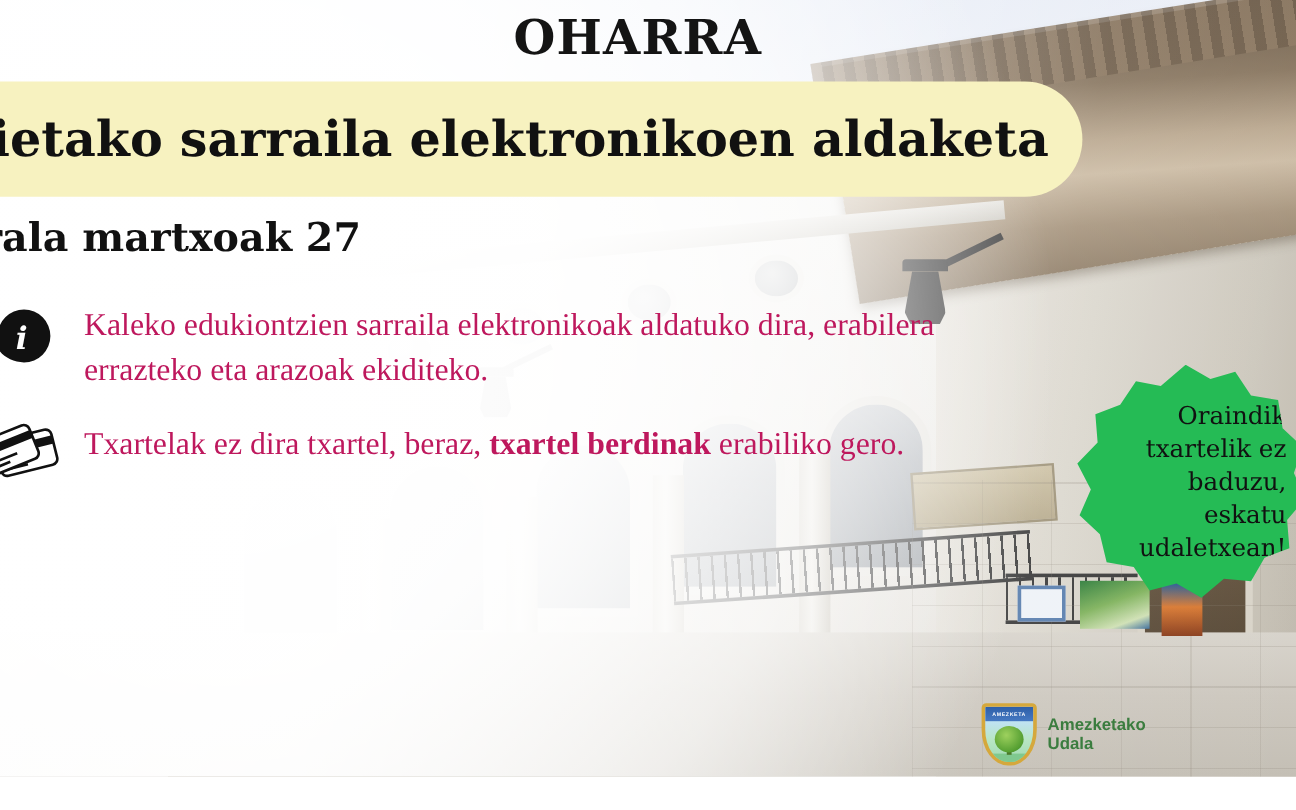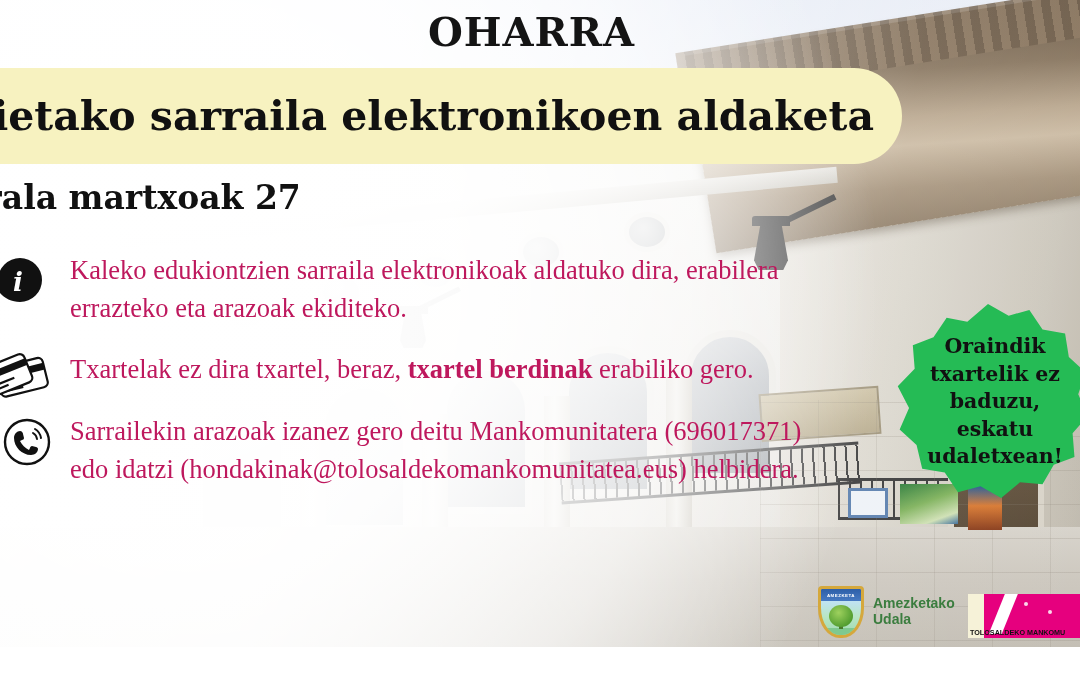--- a/index.html
+++ b/index.html
@@ -153,22 +153,22 @@
     display:flex; align-items:center; justify-content:center;
     clip-path:polygon(
       50% 0%, 61% 6%, 72% 3%, 79% 13%, 91% 15%, 93% 27%, 102% 35%, 98% 46%,
       103% 57%, 95% 66%, 96% 78%, 85% 82%, 79% 92%, 67% 91%, 57% 99%, 46% 93%,
       34% 96%, 27% 86%, 15% 84%, 12% 72%, 3% 64%, 8% 53%, 2% 42%, 11% 33%,
       10% 21%, 21% 17%, 28% 7%, 39% 9%
     );
   }
   .badge-text {
     font-family:"DejaVu Serif", serif;
-    font-weight:bold; font-size:20.5px; line-height:1.34; color:#111;
-    text-align:center; width:168px; padding-left:14px;
+    font-weight:normal; font-size:20.5px; line-height:1.34; color:#111;
+    text-align:right; width:168px; padding-left:14px;
   }
 
   
   .logo-row { position:absolute; left:818px; top:586px; display:flex; align-items:center; }
   .crest { position:relative; width:46px; height:52px; }
   .crest-shield {
     position:absolute; inset:0;
     background:linear-gradient(180deg,#cfe8f5 0%,#bfe3ef 30%,#b8e6c4 60%,#9fd9b0 100%);
     border:3px solid #d5a83c;
     border-radius:4px 4px 22px 22px/4px 4px 30px 30px;
@@ -304,31 +304,20 @@
               <rect x="1" y="27" width="26" height="2.2" fill="#111"></rect>
               <rect x="1" y="31.5" width="18" height="2.2" fill="#111"></rect>
             </g>
           </svg>
         </div>
         <div class="bullet-text">
           <span>Txartelak ez dira txartel, beraz, </span><b>txartel berdinak</b><span> erabiliko gero.</span>
         </div>
       </div>
 
-      <div class="bullet">
-        <div class="bullet-icon phone-icon-wrap">
-          <svg width="50" height="50" viewBox="0 0 50 50">
-            <circle cx="25" cy="25" r="22" fill="none" stroke="#111" stroke-width="2.4"></circle>
-            <path d="M18 14 c-3 0 -6 3 -6 7 0 9 8 17 17 17 4 0 7 -3 7 -6 0 -1 -1 -2 -2 -2 l-4 -1 c-1 0 -2 1 -2 2 l-1 2 c-4 -2 -7 -5 -9 -9 l2 -1 c1 0 2 -1 2 -2 l-1 -4 c0 -1 -1 -3 -3 -3 z" fill="#111"></path>
-            <path d="M31 16 a8 8 0 0 1 4 6" fill="none" stroke="#111" stroke-width="2" stroke-linecap="round"></path>
-            <path d="M33 12 a13 13 0 0 1 6 9" fill="none" stroke="#111" stroke-width="2" stroke-linecap="round"></path>
-          </svg>
-        </div>
-        <div class="bullet-text">Sarrailekin arazoak izanez gero deitu Mankomunitatera (696017371) edo idatzi (hondakinak@tolosaldekomankomunitatea.eus) helbidera.</div>
-      </div>
 
     </div>
 
     <div class="badge">
       <div class="badge-text">Oraindik txartelik ez baduzu, eskatu udaletxean!</div>
     </div>
 
     <div class="logo-row">
       <div class="crest">
         <div class="crest-shield">
@@ -339,24 +328,15 @@
           <div class="crest-trunk"></div>
           <div class="crest-canopy"></div>
         </div>
       </div>
       <div class="udala-name">
         <div>Amezketako</div>
         <div>Udala</div>
       </div>
     </div>
 
-    <div class="mank-logo">
-      <div class="mank-left"></div>
-      <div class="mank-main">
-        <div class="mank-slash"></div>
-        <div class="mank-dot1"></div>
-        <div class="mank-dot2"></div>
-      </div>
-      <div class="mank-caption">TOLOSALDEKO MANKOMU</div>
-    </div>
 
   </div>
 </div>
 
 </body></html>

